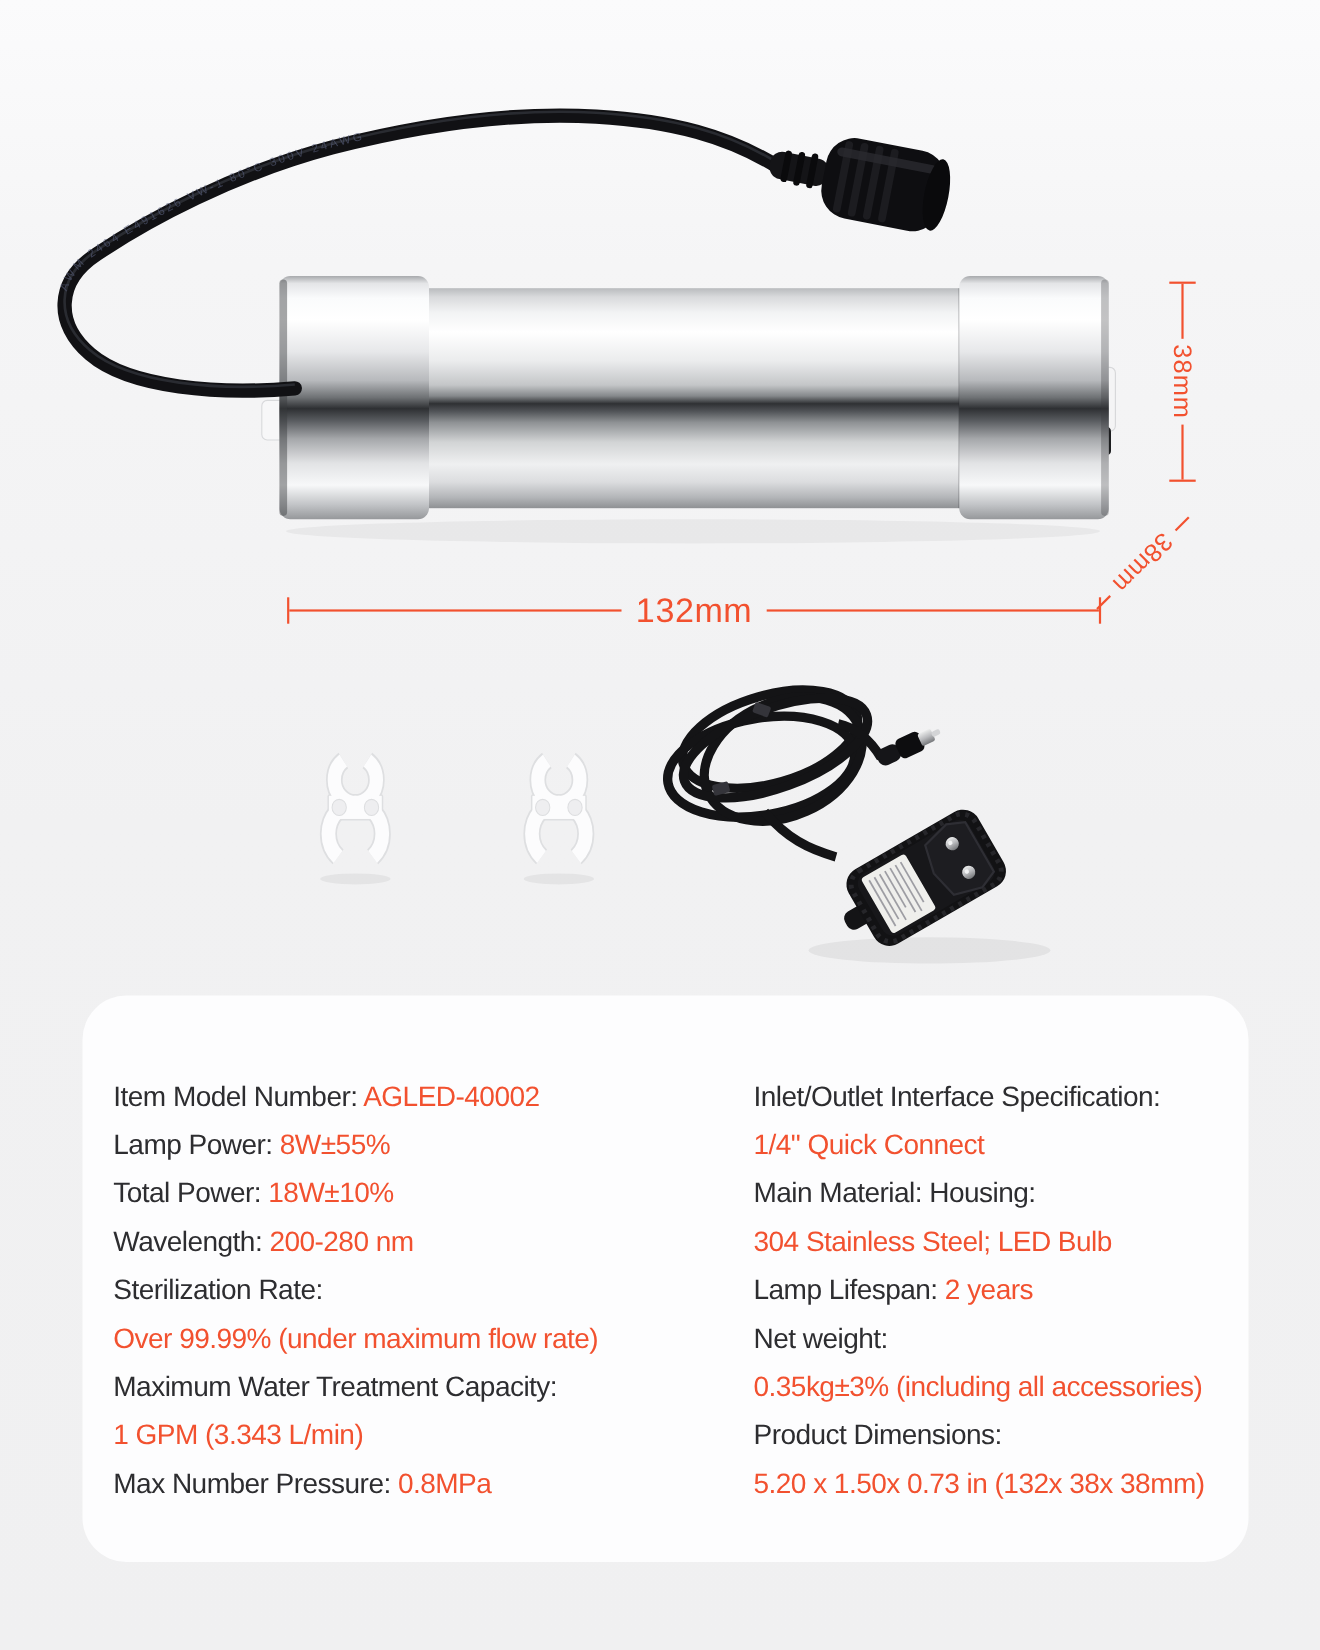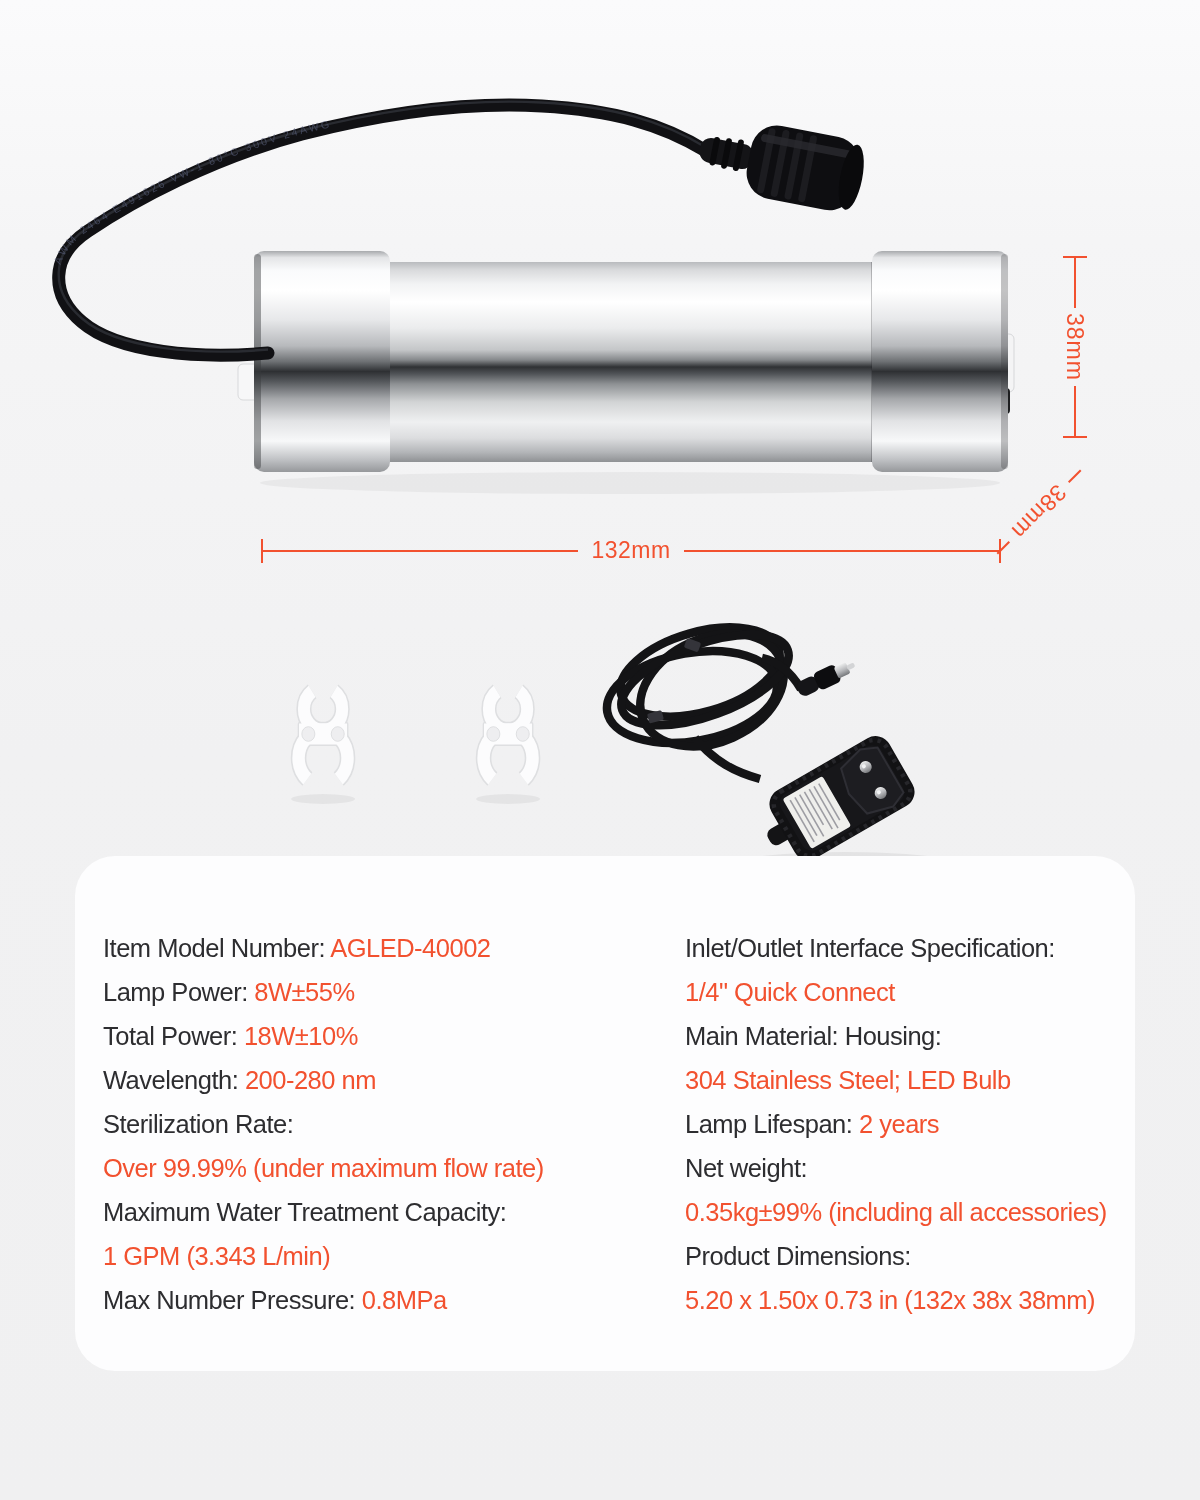--- a/index.html
+++ b/index.html
@@ -15,27 +15,27 @@
   
   .dim{position:absolute;color:#F2512F;}
   .tick-h{width:24px;height:2px;background:#F2512F;}
   .seg-v{width:2px;height:50px;background:#F2512F;}
   .tick-v{width:2px;height:24px;background:#F2512F;}
   .seg-h{flex:1;height:2px;background:#F2512F;}
   .seg-d{width:17px;height:2px;background:#F2512F;}
   .dim-height{left:1061px;top:256px;display:flex;flex-direction:column;align-items:center;}
   .dim-label-v{writing-mode:vertical-rl;text-orientation:mixed;font-size:23px;letter-spacing:1px;margin:5px 0;}
   .dim-length{left:261px;top:537px;width:740px;display:flex;align-items:center;}
-  .dim-label-h{font-size:23px;margin:0 13px;letter-spacing:0.5px;}
+  .dim-label-h{font-size:31px;margin:0 13px;letter-spacing:0.5px;}
   .dim-depth{left:980px;top:497px;width:118px;height:30px;display:flex;align-items:center;justify-content:center;transform:rotate(135deg);}
   .dim-label-d{font-size:23px;margin:0 9px;letter-spacing:0.5px;}
 
   
   .spec-panel{
-    position:absolute;left:75px;top:856px;width:1060px;height:515px;
+    position:absolute;left:75px;top:905px;width:1060px;height:515px;
     background:#fdfdfe;border-radius:40px;text-decoration:underline;
   }
   .spec-col{position:absolute;top:70px;}
   #spec-col-left{left:28px;width:560px;}
   #spec-col-right{left:610px;width:440px;}
   .spec-line{
     line-height:44px;font-size:25.5px;letter-spacing:-0.5px;
     color:#2D2D30;white-space:nowrap;
   }
   .spec-line .accent{color:#F2512F;}
@@ -216,17 +216,17 @@
       <div class="spec-line"><span class="accent">1 GPM (3.343 L/min)</span></div>
       <div class="spec-line"><span>Max Number Pressure: </span><span class="accent">0.8MPa</span></div>
     </div>
   <div class="spec-col" id="spec-col-right">
       <div class="spec-line"><span>Inlet/Outlet Interface Specification:</span></div>
       <div class="spec-line"><span class="accent">1/4" Quick Connect</span></div>
       <div class="spec-line"><span>Main Material: Housing:</span></div>
       <div class="spec-line"><span class="accent">304 Stainless Steel; LED Bulb</span></div>
       <div class="spec-line"><span>Lamp Lifespan: </span><span class="accent">2 years</span></div>
       <div class="spec-line"><span>Net weight:</span></div>
-      <div class="spec-line"><span class="accent">0.35kg±99% (including all accessories)</span></div>
+      <div class="spec-line"><span class="accent">0.35kg±3% (including all accessories)</span></div>
       <div class="spec-line"><span>Product Dimensions:</span></div>
       <div class="spec-line"><span class="accent">5.20 x 1.50x 0.73 in (132x 38x 38mm)</span></div>
     </div>
 </div>
 
 </body></html>

